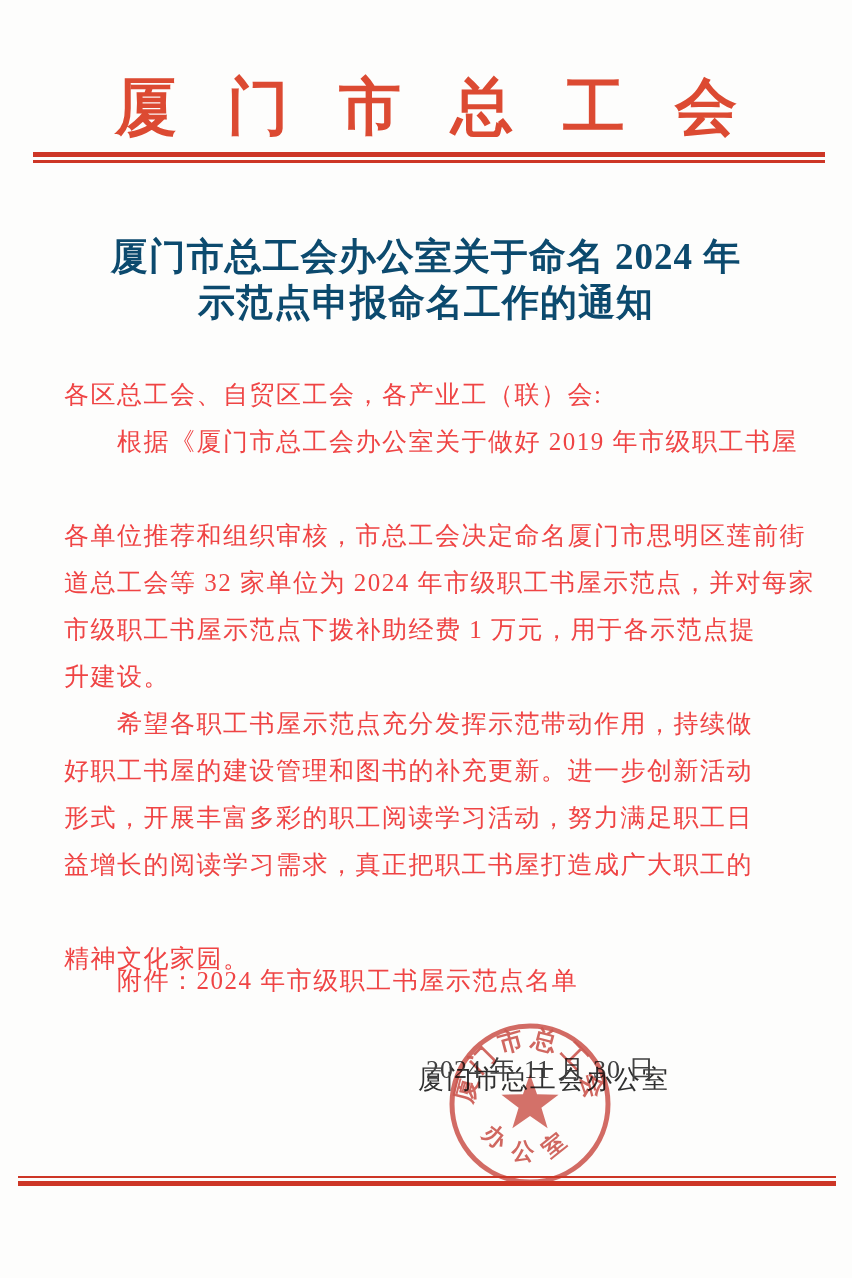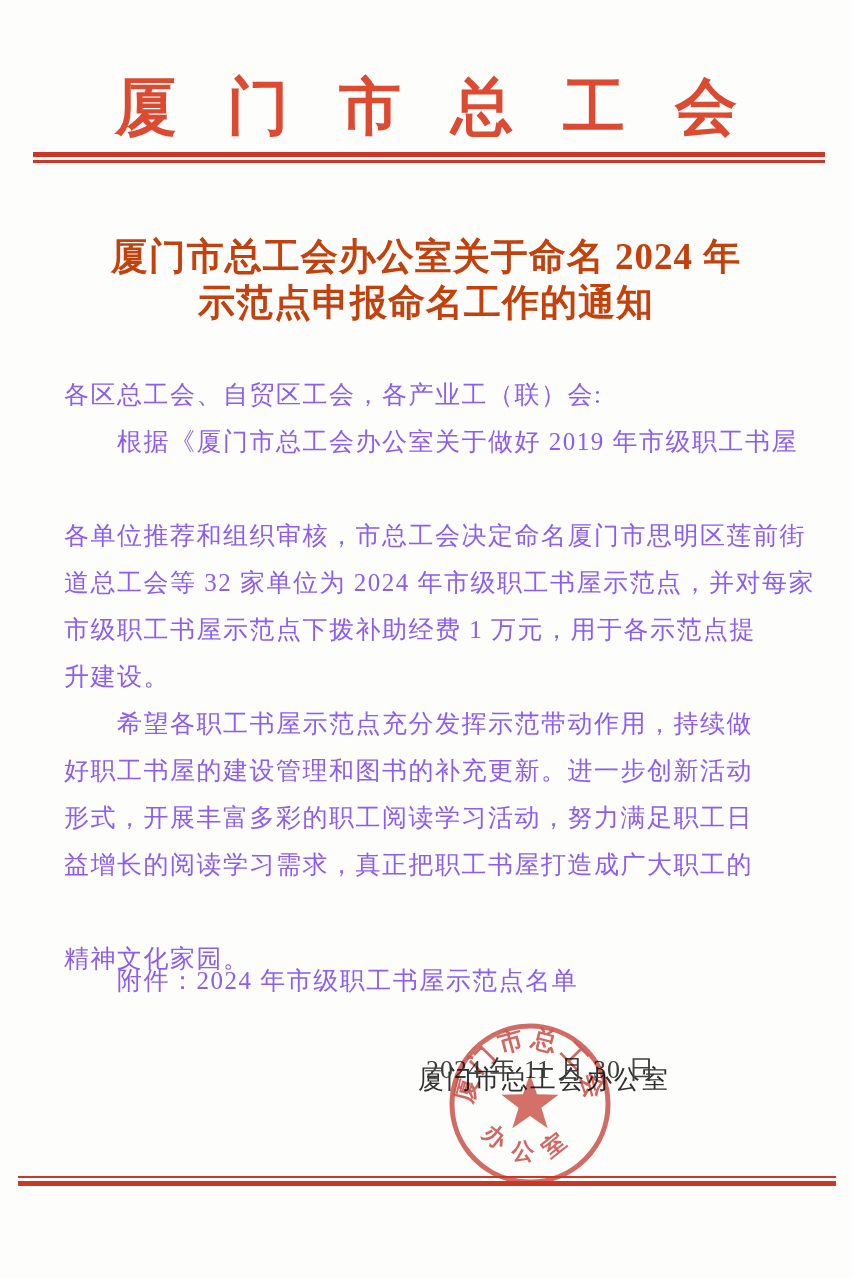--- a/index.html
+++ b/index.html
@@ -41,32 +41,32 @@
   
   .doc-title {
     position: absolute;
     top: 234px;
     left: 0;
     width: 100%;
     text-align: center;
     font-size: 37px;
     line-height: 46px;
     font-weight: bold;
-    color: #c2410c;
+    color: #0c4a6e;
     letter-spacing: 1px;
   }
   
   .body-line {
     position: absolute;
     left: 64px;
     width: 760px;
     font-size: 25px;
     line-height: 30px;
     letter-spacing: 1.5px;
-    color: #8b5cf6;
+    color: #ef4444;
     white-space: nowrap;
   }
   
   .sig-org {
     position: absolute;
     left: 418px;
     top: 1062px;
     font-size: 26px;
     letter-spacing: 2px;
     color: #2f2f2f;

